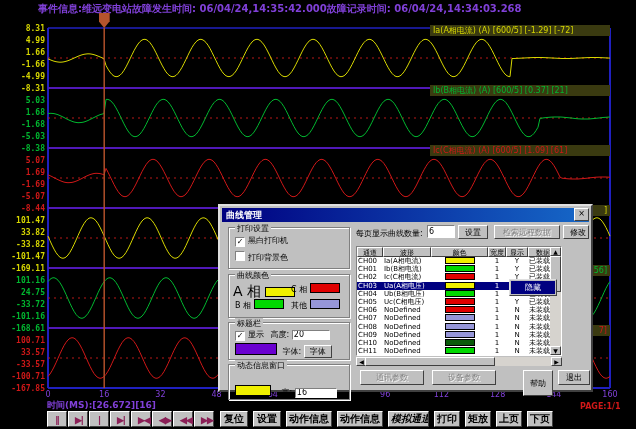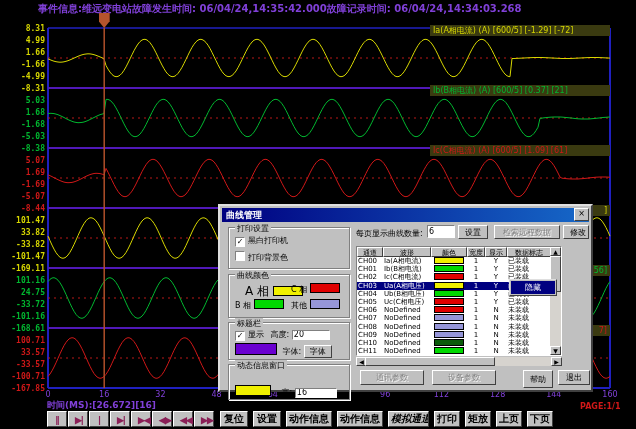--- a/index.html
+++ b/index.html
@@ -44,21 +44,21 @@
   .dbtn{position:absolute;background:#c0c0c0;border:1px solid;border-color:#fff #404040 #404040 #fff;
         font-size:8px;text-align:center;cursor:pointer;white-space:nowrap;overflow:hidden;}
   .dbtn.disabled{color:#808080;text-shadow:1px 1px 0 #fff;cursor:default;}
   
   #ch-table{position:absolute;left:136px;top:40px;width:206px;height:110px;background:#fff;
             border:1px solid;border-color:#808080 #fff #fff #808080;box-sizing:border-box;overflow:hidden;}
   .trow{display:flex;height:8.2px;line-height:8.2px;font-size:7px;white-space:nowrap;cursor:pointer;}
   .trow.hdr{height:10px;line-height:10px;cursor:default;}
   .trow.hdr .tc{background:#c0c0c0;border:1px solid;border-color:#fff #404040 #404040 #fff;font-size:7px;text-align:center;}
   .tc{overflow:hidden;box-sizing:border-box;padding:0 1px;flex:none;}
-  .c0{width:26px;} .c1{width:48px;} .c2{width:36px;text-align:center;} .c3{width:18px;text-align:center;}
+  .c0{width:26px;} .c1{width:48px;} .c2{width:57px;text-align:center;} .c3{width:18px;text-align:center;}
   .c4{width:22px;text-align:center;} .c5{width:44px;}
   .trow.sel{background:#000080;color:#fff;}
   .rowswatch{display:inline-block;width:28px;height:5px;border:1px solid #000;vertical-align:0px;}
   #vscroll{position:absolute;right:0;top:0;width:11px;height:108px;background:#d6d3ce;}
   .sbtn{position:absolute;left:0;width:11px;height:9px;background:#c0c0c0;border:1px solid;border-color:#fff #404040 #404040 #fff;
         box-sizing:border-box;font-size:6px;line-height:7px;text-align:center;cursor:pointer;}
   #vthumb{position:absolute;left:0;top:9px;width:11px;height:36px;background:#c0c0c0;border:1px solid;border-color:#fff #404040 #404040 #fff;box-sizing:border-box;cursor:pointer;}
   #hscroll{position:absolute;left:136px;top:151px;width:206px;height:9px;background:#d6d3ce;}
   #hthumb{position:absolute;left:9px;top:0;width:130px;height:9px;background:#c0c0c0;border:1px solid;border-color:#fff #404040 #404040 #fff;box-sizing:border-box;cursor:pointer;}
   
@@ -184,21 +184,21 @@
         <span class="cb" id="cb-bw">✓</span><span>黑白打印机</span>
       </div>
       <div class="cbrow" style="top:23px;">
         <span class="cb" id="cb-bg"></span><span>打印背景色</span>
       </div>
     </div>
 
     <div class="group" style="top:68px;height:42px;">
       <span class="gtitle">曲线颜色</span>
       <div id="color-items">
-          <span style="position: absolute; white-space: nowrap; font-size: 12px; left: 16px; top: 8px;"><span>A 相 </span><span class="swatch" style="width: 28px; background: rgb(240, 240, 0);"></span></span>
+          <span style="position: absolute; white-space: nowrap; font-size: 14px; left: 4px; top: 8px;"><span>A 相 </span><span class="swatch" style="width: 28px; background: rgb(240, 240, 0);"></span></span>
           <span style="position: absolute; white-space: nowrap; font-size: 8px; left: 62px; top: 8px;"><span>C 相 </span><span class="swatch" style="width: 28px; background: rgb(224, 0, 0);"></span></span>
           <span style="position: absolute; white-space: nowrap; font-size: 8px; left: 6px; top: 24px;"><span>B 相 </span><span class="swatch" style="width: 28px; background: rgb(0, 216, 0);"></span></span>
           <span style="position: absolute; white-space: nowrap; font-size: 8px; left: 62px; top: 24px;"><span>其他 </span><span class="swatch" style="width: 28px; background: rgb(150, 150, 216);"></span></span>
         </div>
     </div>
 
     <div class="group" style="top:116px;height:36px;">
       <span class="gtitle">标题栏</span>
       <div class="cbrow" style="top:6px;">
         <span class="cb" id="cb-title-show">✓</span><span>显示</span>
@@ -350,21 +350,21 @@
     </div>
     <div id="hscroll">
       <div class="sbtn" style="left:0;height:9px;line-height:7px;">◀</div>
       <div id="hthumb"></div>
       <div class="sbtn" style="left:195px;height:9px;line-height:7px;">▶</div>
     </div>
 
     <div id="dlg-bottom-buttons">
         <button class="dbtn disabled" style="left: 140px; width: 64px; top: 164px; height: 15px;">通讯参数</button>
         <button class="dbtn disabled" style="left: 212px; width: 64px; top: 164px; height: 15px;">设备参数</button>
-        <button class="dbtn" style="left: 303px; width: 30px; top: 164px; height: 18px;">帮助</button>
+        <button class="dbtn" style="left: 303px; width: 30px; top: 164px; height: 26px;">帮助</button>
         <button class="dbtn" style="left: 338px; width: 32px; top: 164px; height: 15px;">退出</button>
       </div>
   </div>
 
   <div id="context-menu">
     <div class="mi">隐藏</div>
   </div>
 </div>
 
 </body></html>

